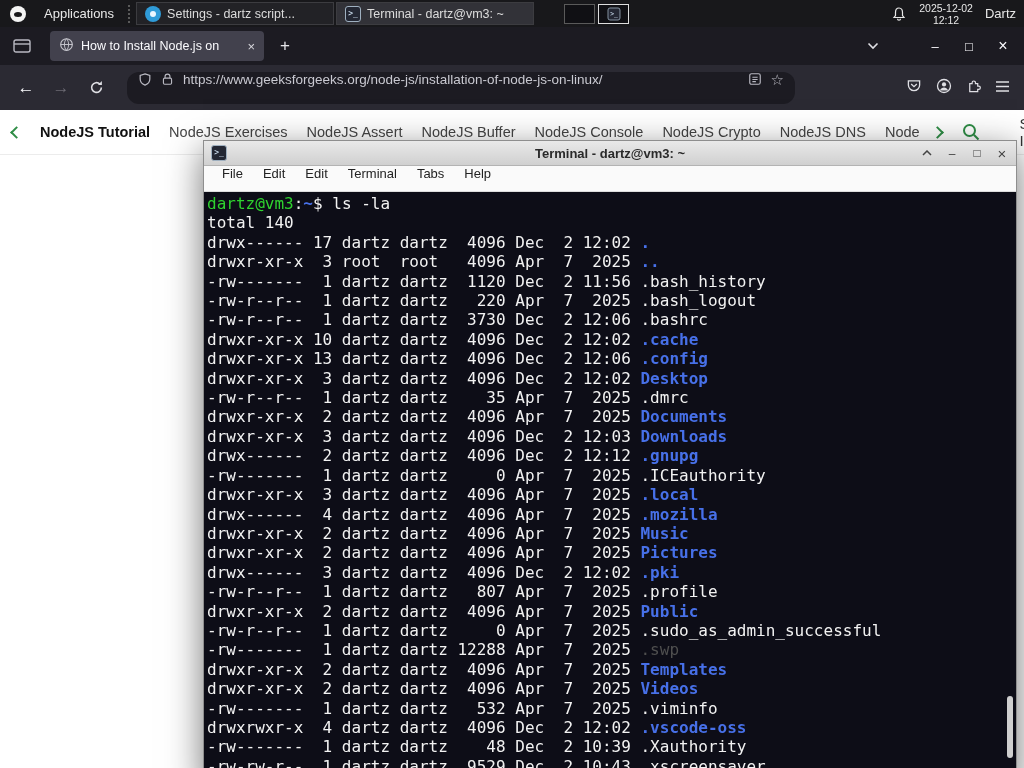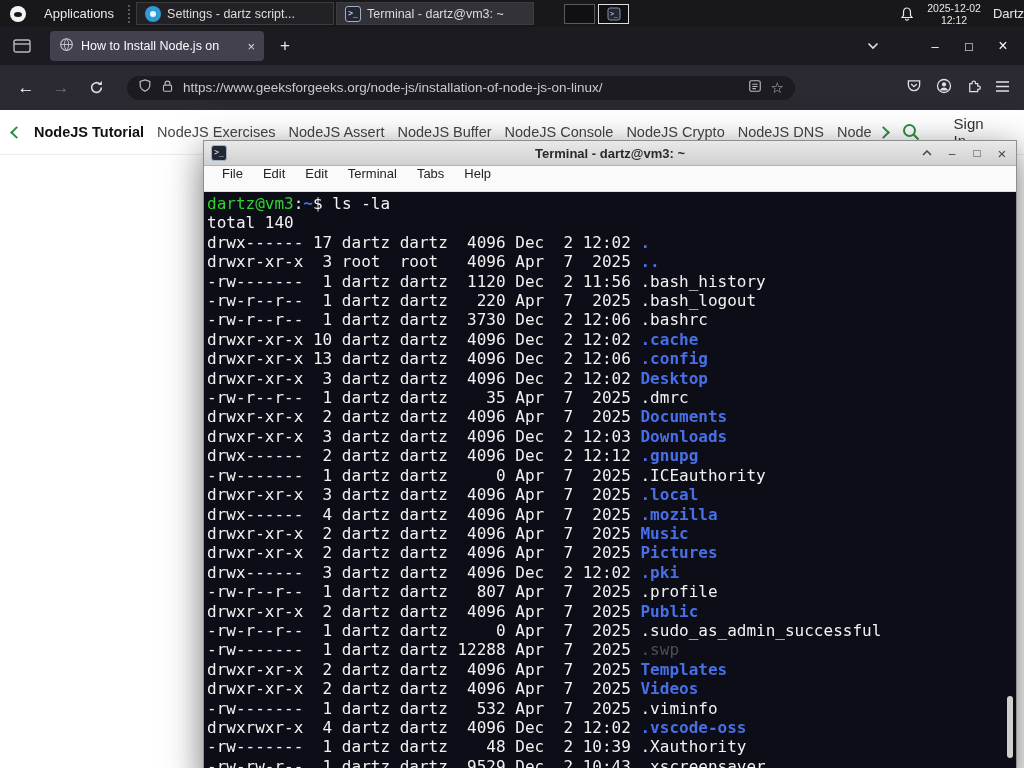--- a/index.html
+++ b/index.html
@@ -27,21 +27,21 @@
          background:#232733;border:1px solid #9fb0c0;border-radius:3px;color:#d5e8fa;
          font-family:"DejaVu Sans Mono",monospace;font-size:8px;line-height:1}
   .ticon::before{content:">_"}
   .pager{display:flex;gap:3px;margin-left:30px}
   .pager-cell{width:31px;height:20px;border:1px solid #5a5a5a;background:#101014;display:flex;align-items:center;justify-content:center}
   .pager-cell.active{border-color:#dedede}
   .pager-cell .ticon{transform:scale(.8)}
   .panel-spacer{flex:1}
   .bell{margin-left:10px;display:flex;align-items:center}
   .clock{margin:0 12px;text-align:center;font-size:10.5px;line-height:12px}
-  .panel-user{font-size:13px}
+  .panel-user{margin-right:8px;font-size:13px}
 
   
   .browser{position:absolute;top:27px;left:0;right:0;bottom:0;display:flex;flex-direction:column}
   .tabbar{height:38px;background:#1c1b22;display:flex;align-items:center;padding:0 8px;color:#fbfbfe}
   .fxview{width:28px;height:28px;display:flex;align-items:center;justify-content:center;border-radius:4px}
   .tab{height:30px;width:214px;margin-left:14px;background:#42414d;border-radius:4px;display:flex;
        align-items:center;gap:7px;padding:0 9px;font-size:12.5px}
   .tab-title{white-space:nowrap;overflow:hidden;flex:1}
   .tab-close{color:#d9d9de;font-size:13px;line-height:1}
   .newtab{width:26px;height:26px;margin-left:8px;display:flex;align-items:center;justify-content:center;
@@ -50,28 +50,28 @@
   .alltabs{width:26px;height:26px;display:flex;align-items:center;justify-content:center;margin-right:42px}
   .win-btns{display:flex;align-items:center;gap:20px;margin-right:6px}
   .wbtn{color:#fbfbfe;font-size:13px;line-height:1;display:flex;align-items:center;justify-content:center;width:14px;height:14px}
   .wbtn.mini{align-items:flex-end}
   .wbtn.close{font-size:16px}
 
   .toolbar{height:45px;background:#2b2a33;display:flex;align-items:center;padding:0 10px;gap:3px}
   .nav-btn{width:32px;height:32px;border-radius:4px;display:flex;align-items:center;justify-content:center;
            color:#fbfbfe;font-size:17px}
   .nav-btn.disabled{color:#6c6b74}
-  .urlbar{width:668px;height:24px;margin-left:12px;background:#1c1b22;border-radius:12px;display:flex;
-          align-items:center;gap:9px;padding:0 11px}
+  .urlbar{width:668px;height:32px;margin-left:12px;background:#1c1b22;border-radius:12px;display:flex;
+          align-items:flex-start;gap:9px;padding:0 11px}
   .url-text{color:#c9c9d1;font-size:13.5px;white-space:nowrap;overflow:hidden;flex:1}
   .toolbar-right{margin-left:auto;display:flex;align-items:center;gap:14px;padding-right:4px}
 
   
   .page{flex:1;background:#fff;display:flex;flex-direction:column}
-  .gfg-nav{height:45px;display:flex;align-items:center;padding:0 12px;gap:13px;font-size:14.5px;
+  .gfg-nav{height:45px;display:flex;align-items:center;padding:0 12px;gap:19px;font-size:14.5px;
            color:#454545;border-bottom:1px solid #ececec;background:#fff}
   .gfg-item{white-space:nowrap}
   .gfg-item.first{color:#111;font-weight:700}
   .chev{flex:none;width:9px;height:9px;border-left:2.5px solid #2f8d46;border-bottom:2.5px solid #2f8d46;
         transform:rotate(45deg)}
   .chev.right{transform:rotate(225deg);margin-left:-6px}
   .gfg-search{margin-left:auto;display:flex;align-items:center}
   .signin{color:#333;font-size:15px;margin:0 28px 0 20px}
   .page-body{flex:1;background:#fff}
 

